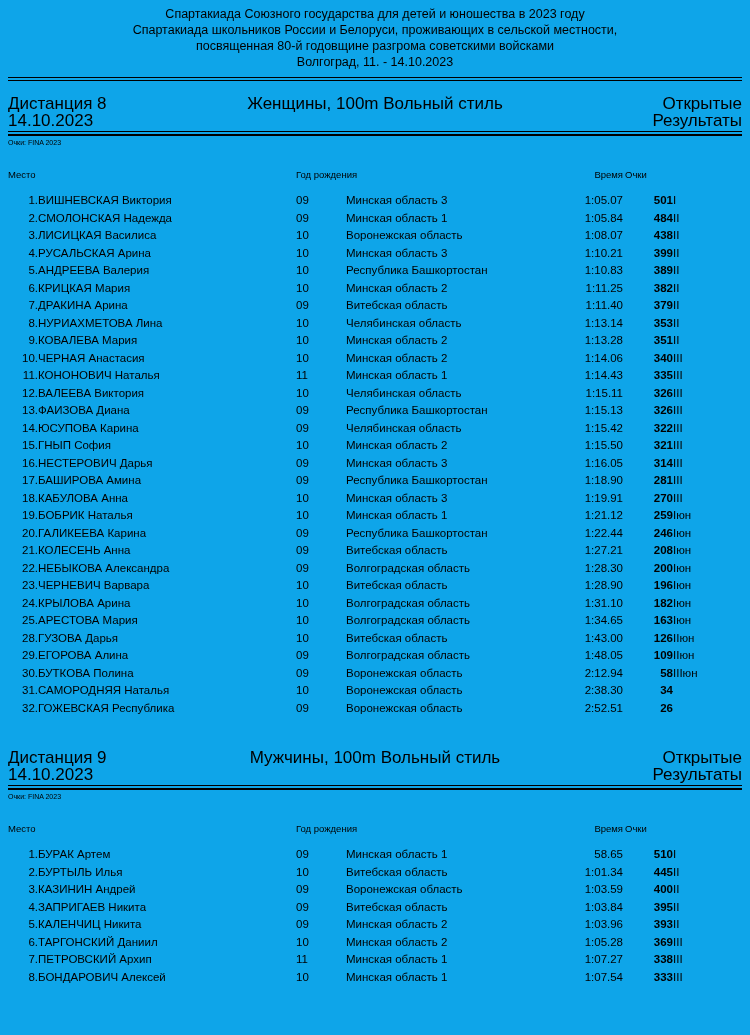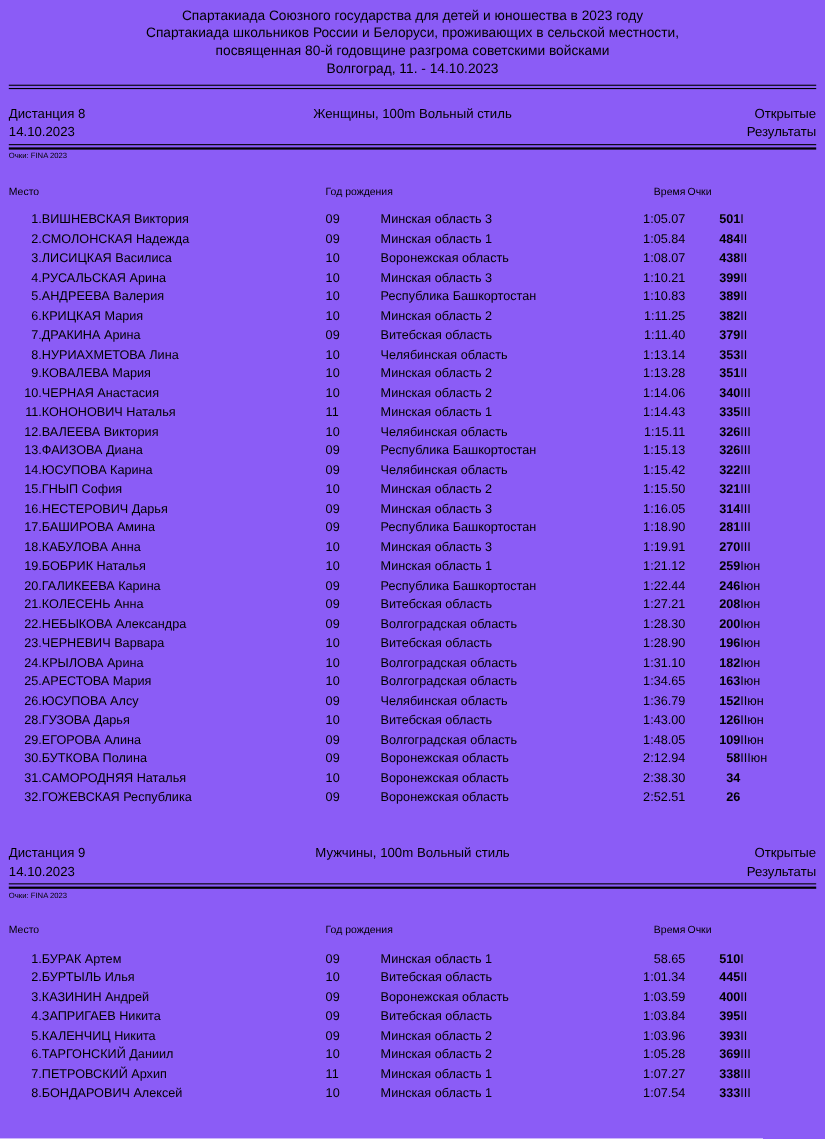--- a/index.html
+++ b/index.html
@@ -1,31 +1,31 @@
 <!DOCTYPE html>
 <html lang="ru"><head>
 <meta charset="utf-8">
 <style>
   html,body { margin:0; padding:0; background:#fff; }
   .page {
     width:750px; height:1035px; box-sizing:border-box;
     padding:6px 8px 0 8px; overflow:hidden;
-    background:#8b5cf6; color:#000;
+    background:#0ea5e9; color:#000;
     font-family:"Liberation Sans","DejaVu Sans",sans-serif;
   }
   
   .doc-header { text-align:center; }
   .doc-header .hline { font-size:12.5px; line-height:16px; white-space:nowrap; }
   
   .rule-double { height:2px; border-top:1px solid #000; border-bottom:1px solid #000; margin-top:7px; }
   .rule-thinthick { height:2px; border-top:1px solid #000; border-bottom:2px solid #000; margin-top:2px; }
   
   .section { margin-top:14px; }
   .section + .section { margin-top:32px; }
-  .sec-head { display:grid; grid-template-columns:1fr auto 1fr; font-size:12px; line-height:17px; }
+  .sec-head { display:grid; grid-template-columns:1fr auto 1fr; font-size:17px; line-height:17px; }
   .sec-head .left  { text-align:left; }
   .sec-head .mid   { text-align:center; }
   .sec-head .right { text-align:right; }
   .points-note { font-size:7px; line-height:9px; margin-top:2px; }
   
   table.results { width:100%; border-collapse:collapse; table-layout:fixed; margin-top:4px; }
   table.results td { padding:0; white-space:nowrap; overflow:visible; font-size:11.5px; line-height:17.5px; height:17.5px; vertical-align:middle; }
   tr.cols td { font-size:9.5px; height:32px; vertical-align:bottom; padding-bottom:9px; }
   .c-place  { text-align:right; }
   .c-name   { padding-left:9px; }
@@ -299,29 +299,20 @@
               <td class="c-cat">Iюн</td>
             </tr>
             <tr>
               <td class="c-place">25.</td>
               <td class="c-name">АРЕСТОВА Мария</td>
               <td class="c-year">10</td>
               <td class="c-team">Волгоградская область</td>
               <td class="c-time">1:34.65</td>
               <td class="c-points">163</td>
               <td class="c-cat">Iюн</td>
-            </tr>
-            <tr>
-              <td class="c-place">26.</td>
-              <td class="c-name">ЮСУПОВА Алсу</td>
-              <td class="c-year">09</td>
-              <td class="c-team">Челябинская область</td>
-              <td class="c-time">1:36.79</td>
-              <td class="c-points">152</td>
-              <td class="c-cat">IIюн</td>
             </tr>
             <tr>
               <td class="c-place">28.</td>
               <td class="c-name">ГУЗОВА Дарья</td>
               <td class="c-year">10</td>
               <td class="c-team">Витебская область</td>
               <td class="c-time">1:43.00</td>
               <td class="c-points">126</td>
               <td class="c-cat">IIюн</td>
             </tr>

